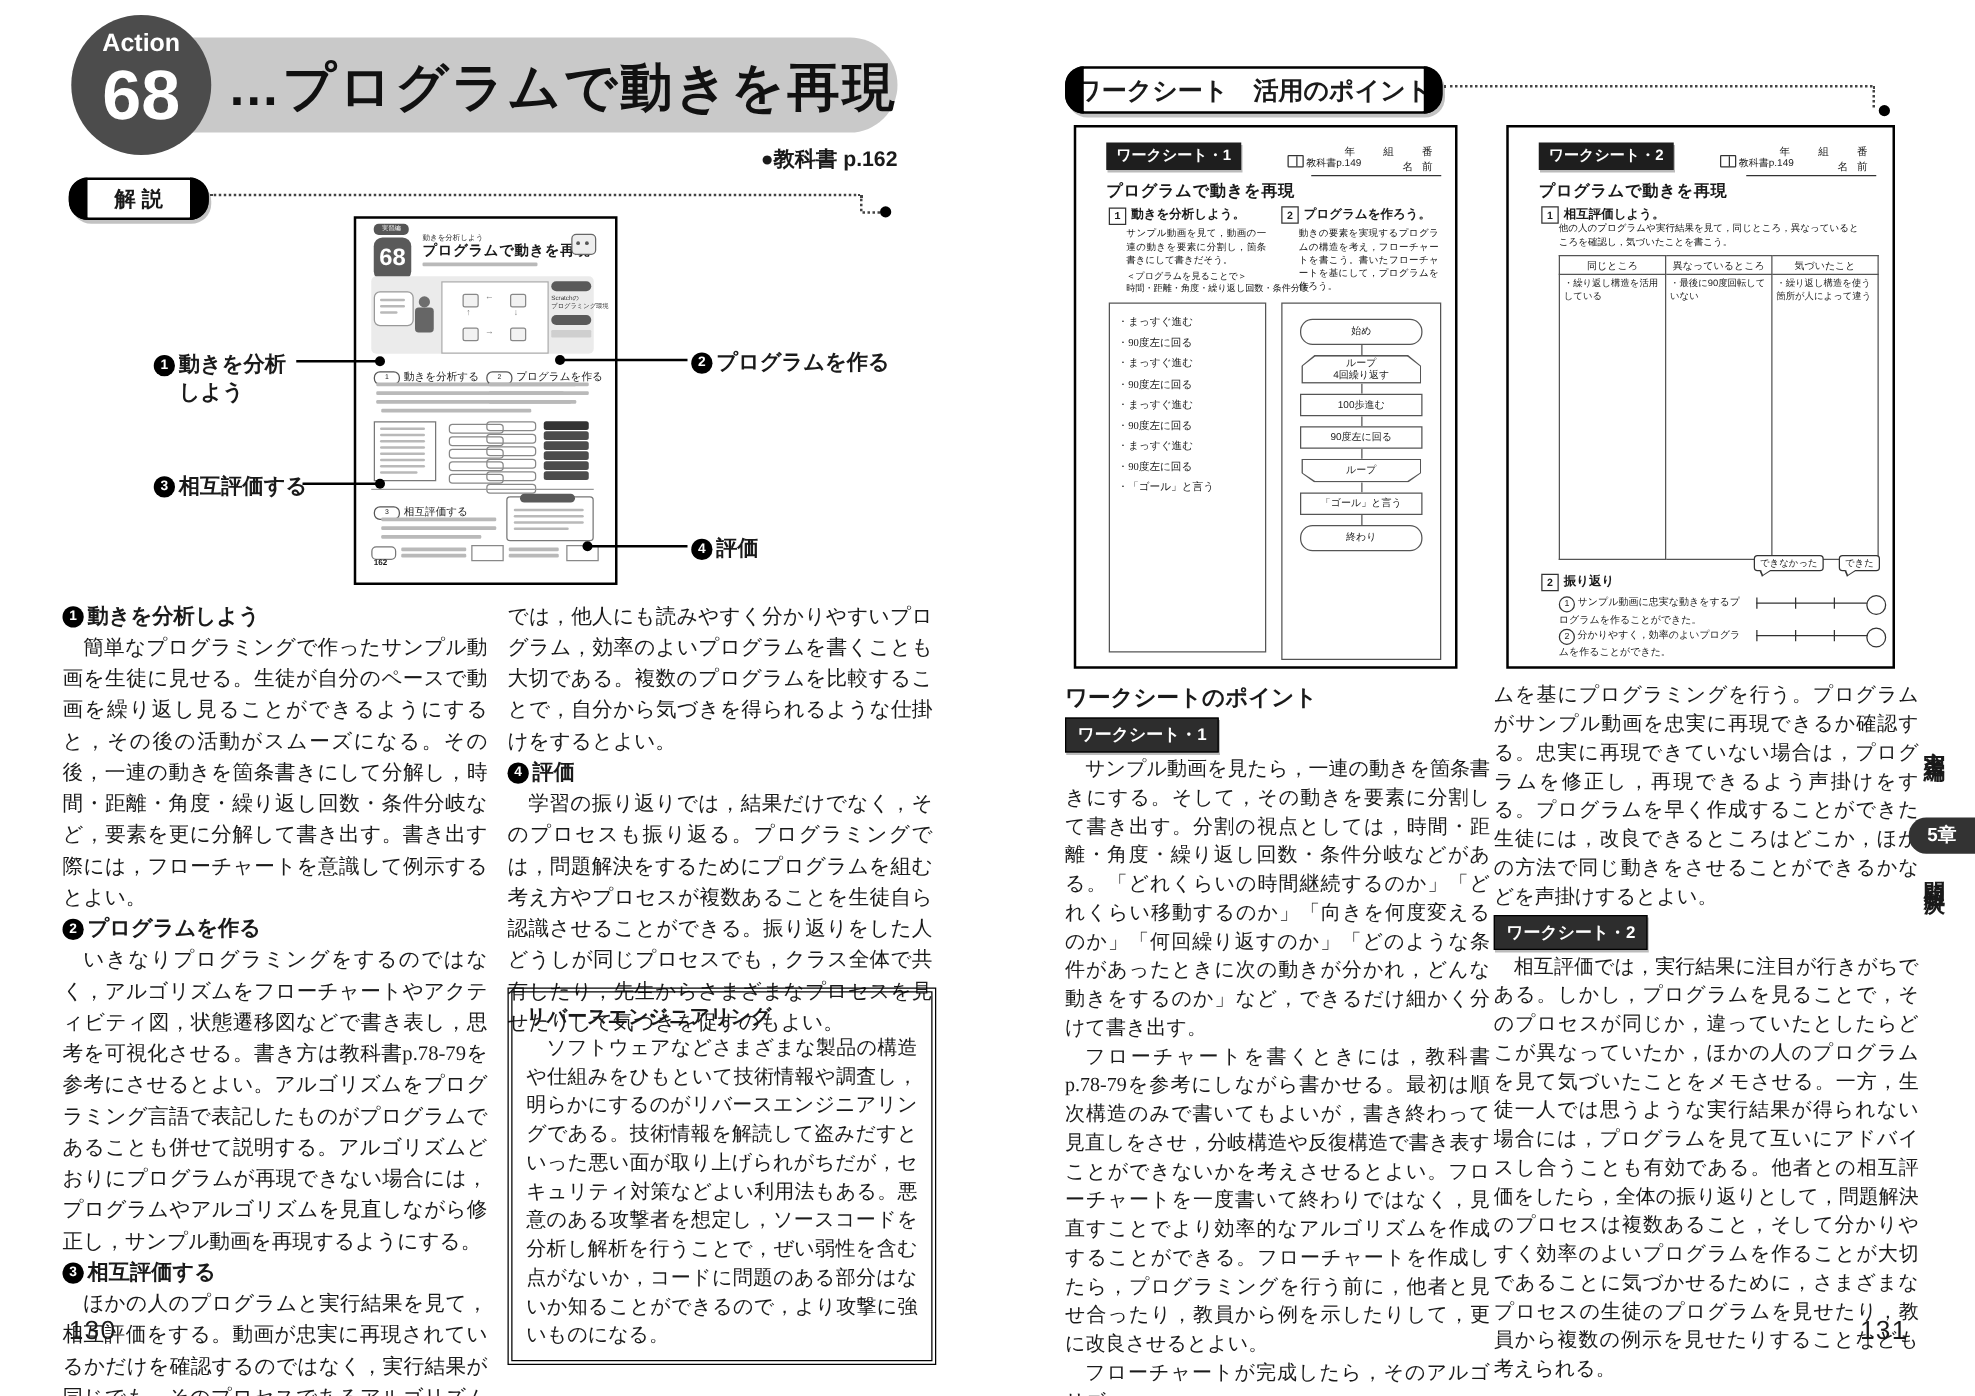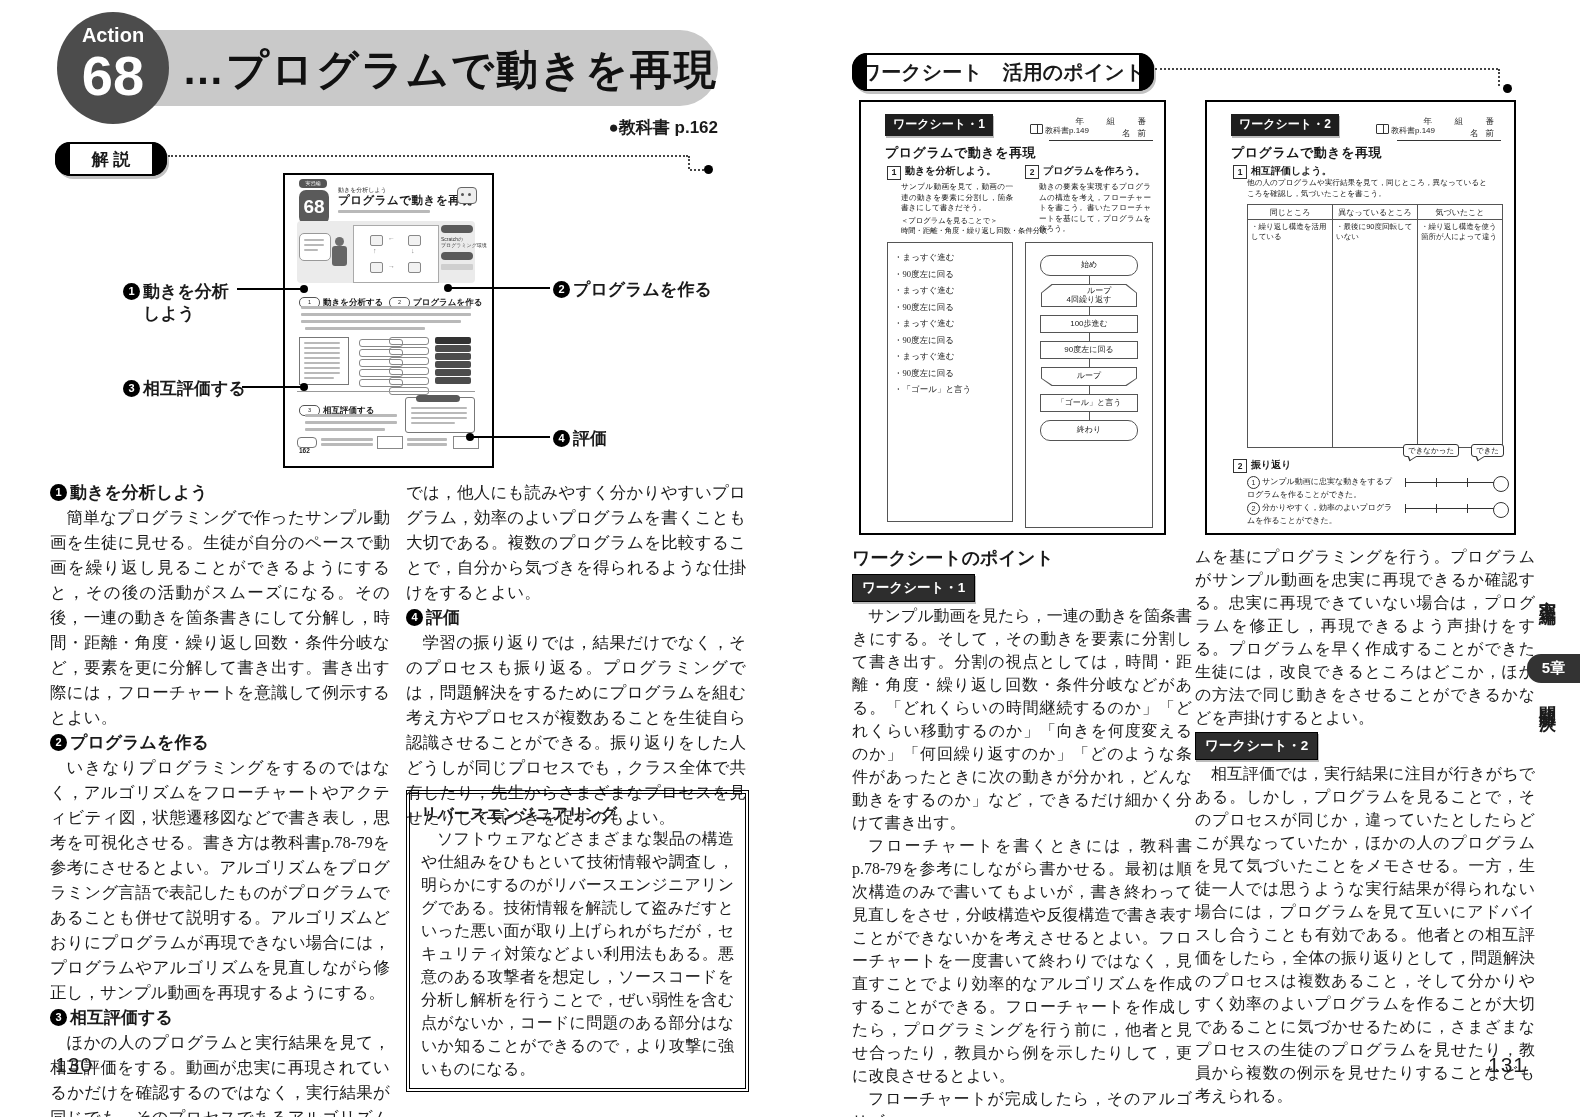--- a/index.html
+++ b/index.html
@@ -42,21 +42,21 @@
   .th-panel{left:12px;top:46px;width:178px;height:62px;background:#ebebeb;border-radius:4px;}
   .th-board{left:68px;top:50px;width:84px;height:56px;background:#fff;border:1px solid #aaa;}
   .th-bot{width:11px;height:9px;border:1px solid #888;border-radius:2px;position:absolute;background:#f2f2f2;}
   .th-arrow{position:absolute;font-size:7px;color:#888;}
   .th-bubble{left:14px;top:58px;width:30px;height:26px;background:#fff;border:1px solid #999;border-radius:5px;}
   .th-head{left:50px;top:62px;width:9px;height:9px;border-radius:50%;background:#6e6e6e;}
   .th-body{left:47px;top:71px;width:15px;height:20px;background:#666;border-radius:3px;}
   .th-pill-dark{position:absolute;background:#5a5a5a;border-radius:4px;}
   .th-step{display:inline-block;width:19px;height:9px;border:1px solid #555;border-radius:5px;font-size:5.5px;
            line-height:9px;text-align:center;vertical-align:1px;margin-right:3px;}
-  .th-sechead{font-size:8.5px;font-weight:bold;}
+  .th-sechead{font-size:8.5px;font-weight:normal;}
   .th-listbox{left:14px;top:162px;width:48px;height:46px;border:1px solid #777;}
   .th-flowpill{width:42px;height:6px;border:1px solid #888;border-radius:3px;margin:0 0 2px 0;}
   .th-block{width:36px;height:7px;background:#4c4c4c;border-radius:2px;margin:0 0 1px 0;}
   .th-divider{left:12px;top:216px;width:178px;border-top:1px solid #999;}
   .th-box3{left:120px;top:222px;width:68px;height:34px;border:1px solid #777;border-radius:3px;}
   .th-page{left:14px;top:272px;font-size:6.5px;font-weight:bold;}
   
   .bodycol{font-size:16.5px;line-height:25px;text-align:justify;}
   .bodycol h4{margin:0;font-size:17px;line-height:25px;font-weight:bold;
               font-family:"Liberation Sans","DejaVu Sans",sans-serif;}
@@ -92,21 +92,21 @@
   .flowbox{position:absolute;border:1px solid #555;}
   .fn{width:96px;margin:0 auto;position:relative;display:flex;align-items:center;justify-content:center;
       font-size:8px;line-height:1.12;text-align:center;background:#fff;border:1px solid #555;white-space:pre-line;}
   .fn.term{height:19px;border-radius:10px;}
   .fn.proc{height:16px;}
   .fn.ls,.fn.le{border:none;background:#555;}
   .fn.ls{height:23px;clip-path:polygon(11% 0,89% 0,100% 38%,100% 100%,0 100%,0 38%);}
   .fn.le{height:19px;clip-path:polygon(0 0,100% 0,100% 60%,89% 100%,11% 100%,0 60%);}
   .fn.ls:before{content:"";position:absolute;inset:1px;background:#fff;clip-path:polygon(11% 0,89% 0,100% 38%,100% 100%,0 100%,0 38%);}
   .fn.le:before{content:"";position:absolute;inset:1px;background:#fff;clip-path:polygon(0 0,100% 0,100% 60%,89% 100%,11% 100%,0 60%);}
-  .fn span{position:relative;z-index:1;text-align:right;}
+  .fn span{position:relative;z-index:1;}
   .fl{width:1px;height:8px;background:#555;margin:0 auto;}
   
   .ws-table{position:absolute;border-collapse:collapse;table-layout:fixed;}
   .ws-table th{border:1px solid #555;font-size:8px;font-weight:normal;padding:1px 2px;height:12px;}
   .ws-table td{border:1px solid #555;font-size:7.5px;line-height:10px;padding:2px 3px;vertical-align:top;text-align:left;}
   .onum{display:inline-block;width:11px;height:11px;border:1px solid #333;border-radius:50%;font-size:7px;
         line-height:11px;text-align:center;margin-right:2px;vertical-align:-1px;}
   .ws-item{position:absolute;font-size:8px;line-height:11px;}
   .scaleline{position:absolute;height:1.4px;background:#333;}
   .scaleline i{position:absolute;width:1.4px;height:9px;background:#333;top:-4px;}

